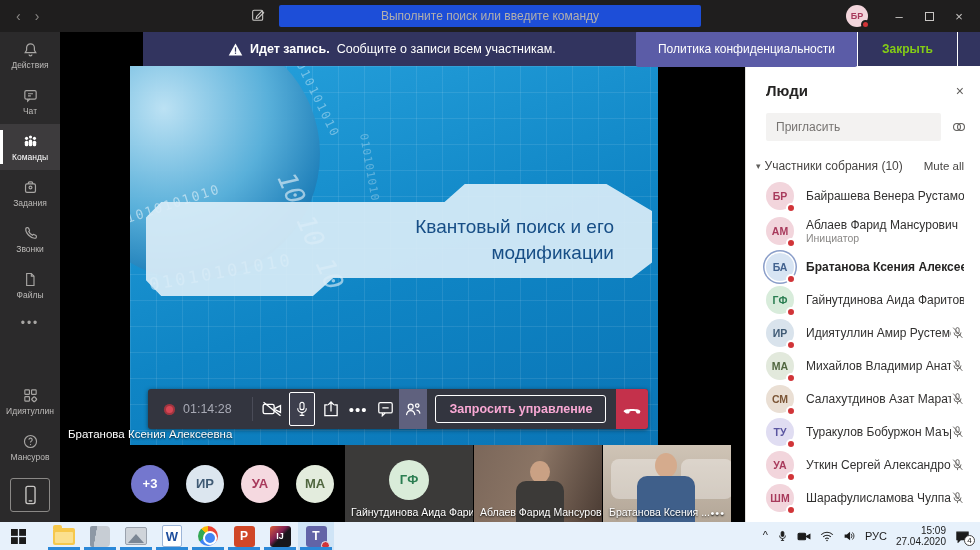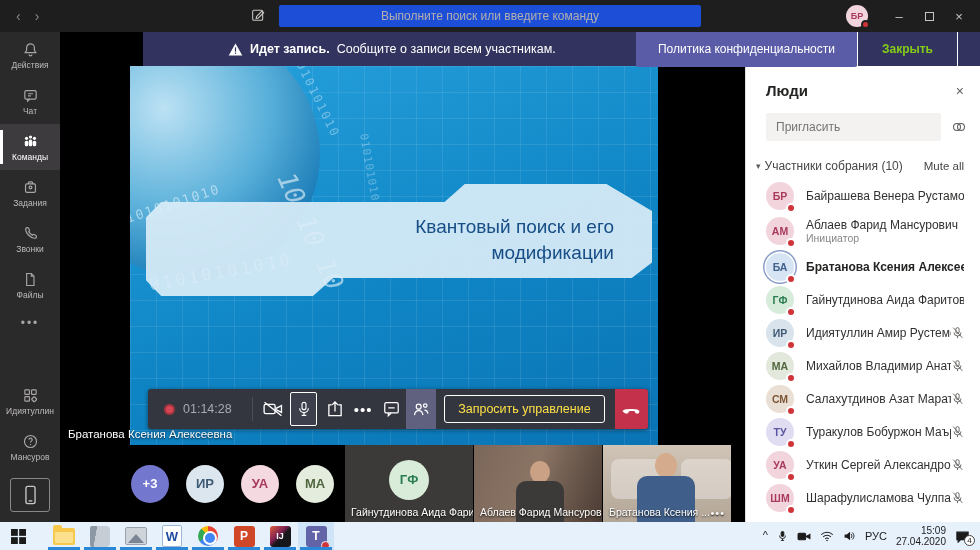--- a/index.html
+++ b/index.html
@@ -63,21 +63,21 @@
   
   .controlbar{position:absolute;left:88px;top:323px;width:500px;height:40px;background:#33353f;border-radius:3px;display:flex;align-items:center;overflow:hidden;box-shadow:0 1px 4px rgba(0,0,0,.5)}
   .rec{display:flex;align-items:center;gap:8px;padding:0 14px 0 16px}
   .recdot{width:11px;height:11px;border-radius:50%;background:#d74654;box-shadow:inset 0 0 0 2px rgba(0,0,0,.25)}
   .timer{color:#a7a9b4;font-size:12.5px}
   .cdiv{width:1px;height:24px;background:#4a4c58;margin:0 6px}
   .cbtn{width:36px;height:40px;display:flex;align-items:center;justify-content:center;color:#fff}
   .cbtn.micbox{width:34px;height:34px;border:1.5px solid #fff;border-radius:2px;margin:0 3px;background:#3d3f4d}
   .cbtn.people-active{background:#5f617e;width:38px}
   .cbtn.more-h{font-size:15px;letter-spacing:1px}
-  .btn-request{border:1.5px solid #fff;border-radius:3px;background:transparent;color:#fde047;font-size:12.5px;font-weight:normal;padding:6px 13px;margin:0 10px 0 8px;white-space:nowrap;font-family:inherit}
+  .btn-request{border:1.5px solid #fff;border-radius:3px;background:transparent;color:#f9a8d4;font-size:12.5px;font-weight:bold;padding:6px 13px;margin:0 10px 0 8px;white-space:nowrap;font-family:inherit}
   .hangup{margin-left:auto;width:42px;height:40px;background:#c4314b;display:flex;align-items:center;justify-content:center;color:#fff}
 
   
   .filmstrip{position:absolute;left:0;top:379px;width:685px;height:77px;background:#000;display:flex;align-items:stretch}
   .fs-avatars{display:flex;align-items:center;gap:17px;padding-left:71px}
   .fs-av{width:38px;height:38px;border-radius:50%;display:flex;align-items:center;justify-content:center;font-size:13px;font-weight:bold}
   .fs-overflow{background:#7477ce;color:#fff}
   .tile{width:128px;position:relative;margin-left:1px;overflow:hidden}
   .tile .nm{position:absolute;left:6px;bottom:4px;color:#fff;font-size:10.5px;text-shadow:0 1px 2px rgba(0,0,0,.9);white-space:nowrap}
   .tile-av{background:#3b3a39;display:flex;align-items:center;justify-content:center}

